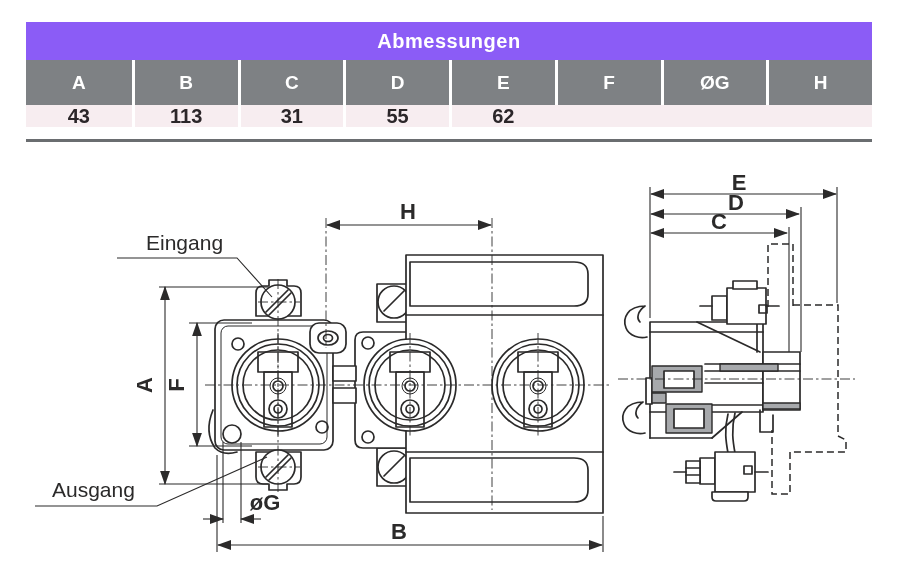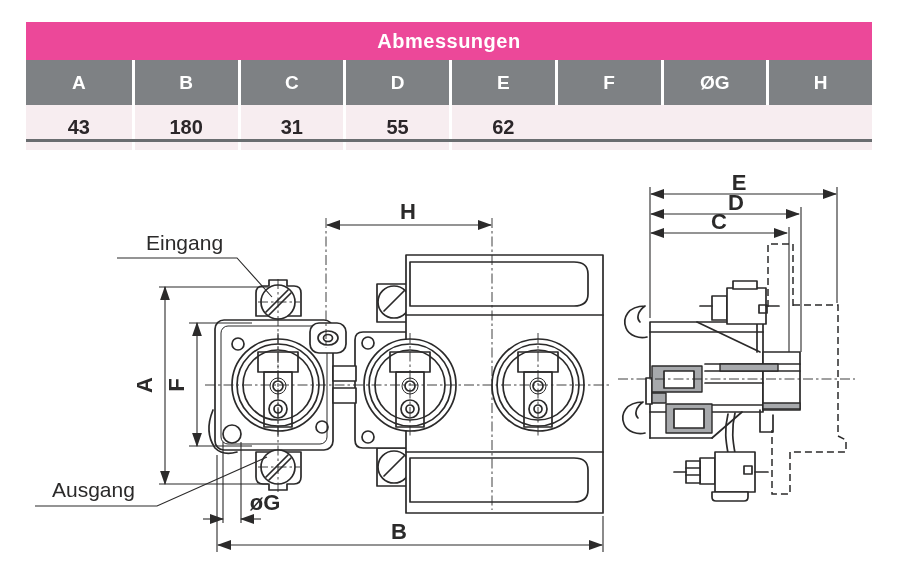--- a/index.html
+++ b/index.html
@@ -3,33 +3,33 @@
 <meta charset="utf-8">
 <style>
   html,body{margin:0;padding:0;}
   body{
     width:899px;height:578px;position:relative;background:#ffffff;
     font-family:"Liberation Sans",sans-serif;overflow:hidden;
   }
   
   .dim-table{position:absolute;left:26px;top:22px;width:846px;}
   .t-title{
-    height:38px;background:#ec4899;color:#ffffff;
+    height:38px;background:#8b5cf6;color:#ffffff;
     display:flex;align-items:center;justify-content:center;
     font-size:20px;font-weight:bold;letter-spacing:.5px;
   }
   .t-row{display:grid;grid-template-columns:repeat(8,1fr);}
   .t-head{background:#7e8184;height:45px;}
   .t-head .cell{
     color:#ffffff;font-size:19px;font-weight:bold;
     display:flex;align-items:center;justify-content:center;
     border-left:3px solid #ffffff;
   }
   .t-head .cell:first-child{border-left:none;}
-  .t-vals{background:#f7edf0;height:45px;}
+  .t-vals{background:#f7edf0;height:22px;}
   .t-vals .cell{
     color:#2b2629;font-size:20px;font-weight:bold;
     display:flex;align-items:center;justify-content:center;
     border-left:3px solid #ffffff;
   }
   .t-vals .cell:first-child{border-left:none;}
   .t-rule{position:absolute;left:26px;top:139px;width:846px;height:3px;background:#6a6d70;}
   
   svg{position:absolute;left:0;top:150px;}
   svg text{fill:#2b2a2a;}
@@ -53,21 +53,21 @@
     <div class="cell">B</div>
     <div class="cell">C</div>
     <div class="cell">D</div>
     <div class="cell">E</div>
     <div class="cell">F</div>
     <div class="cell">ØG</div>
     <div class="cell">H</div>
   </div>
   <div class="t-row t-vals">
     <div class="cell">43</div>
-    <div class="cell">180</div>
+    <div class="cell">113</div>
     <div class="cell">31</div>
     <div class="cell">55</div>
     <div class="cell">62</div>
   </div>
 </div>
 <div class="t-rule"></div>
 
 <svg width="899" height="428" viewBox="0 150 899 428">
   <defs>
     <marker id="ah" orient="auto-start-reverse" markerWidth="13" markerHeight="9" refX="12" refY="4.5" viewBox="0 0 13 9">

